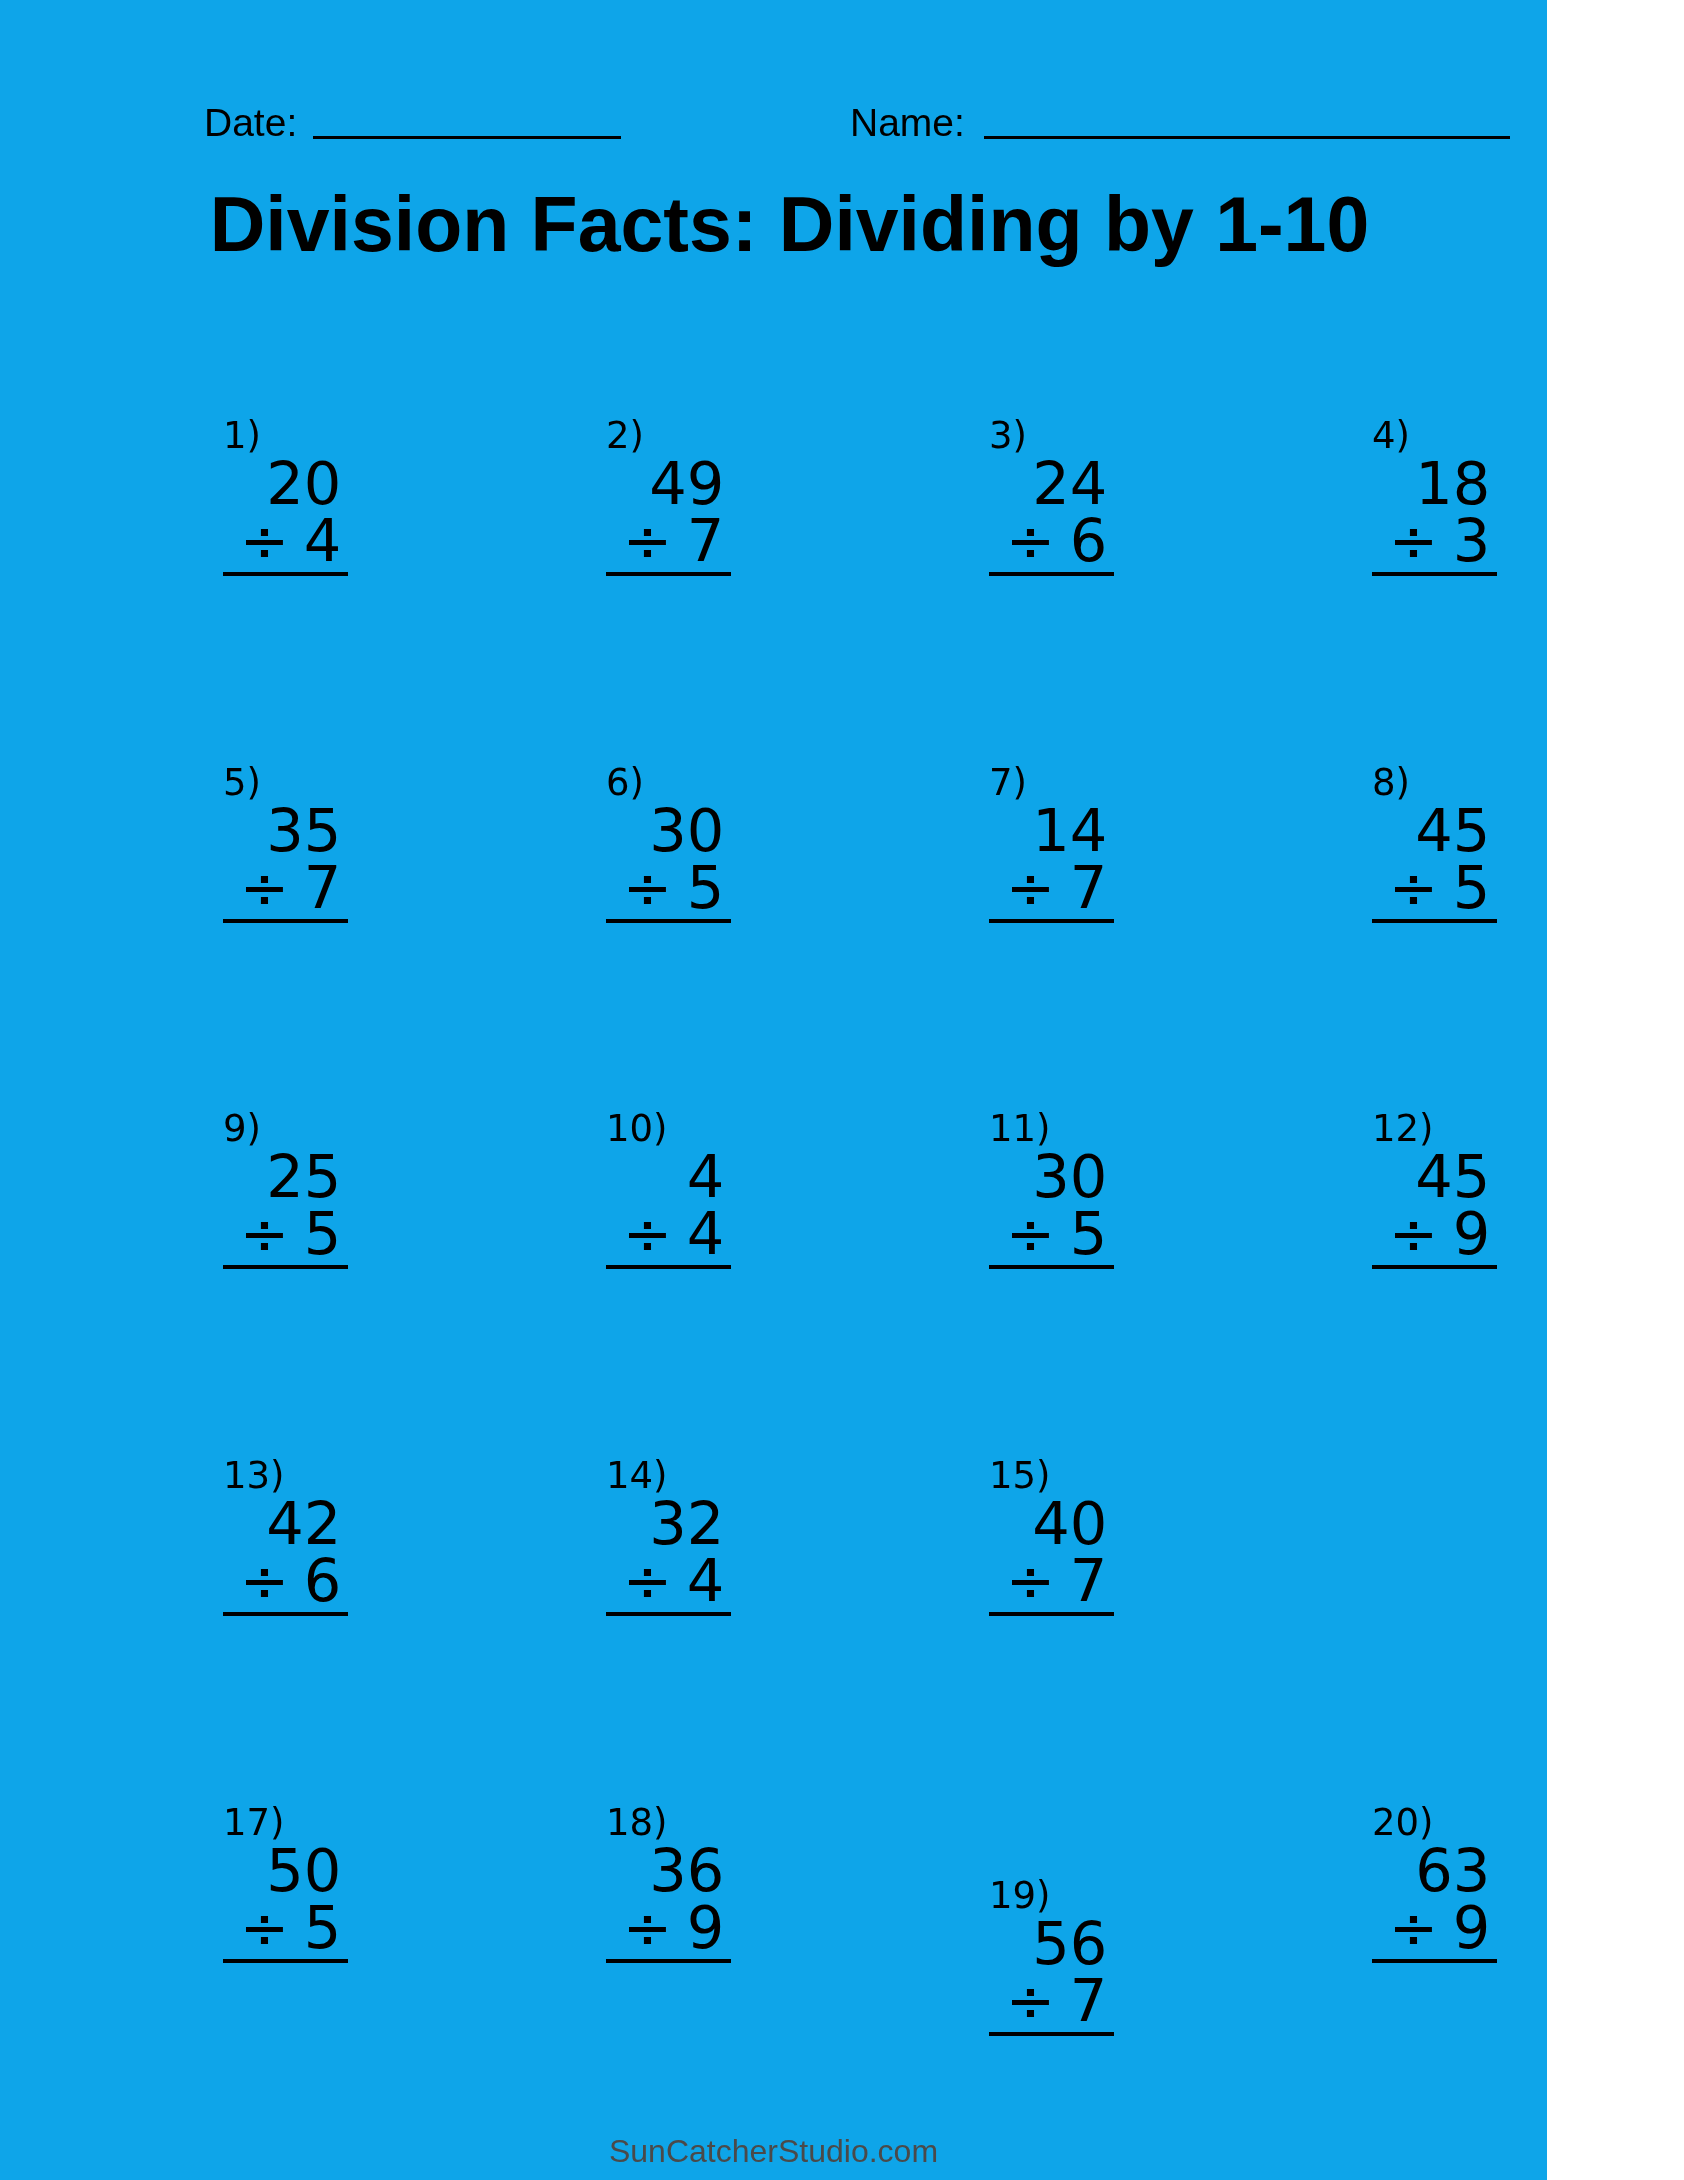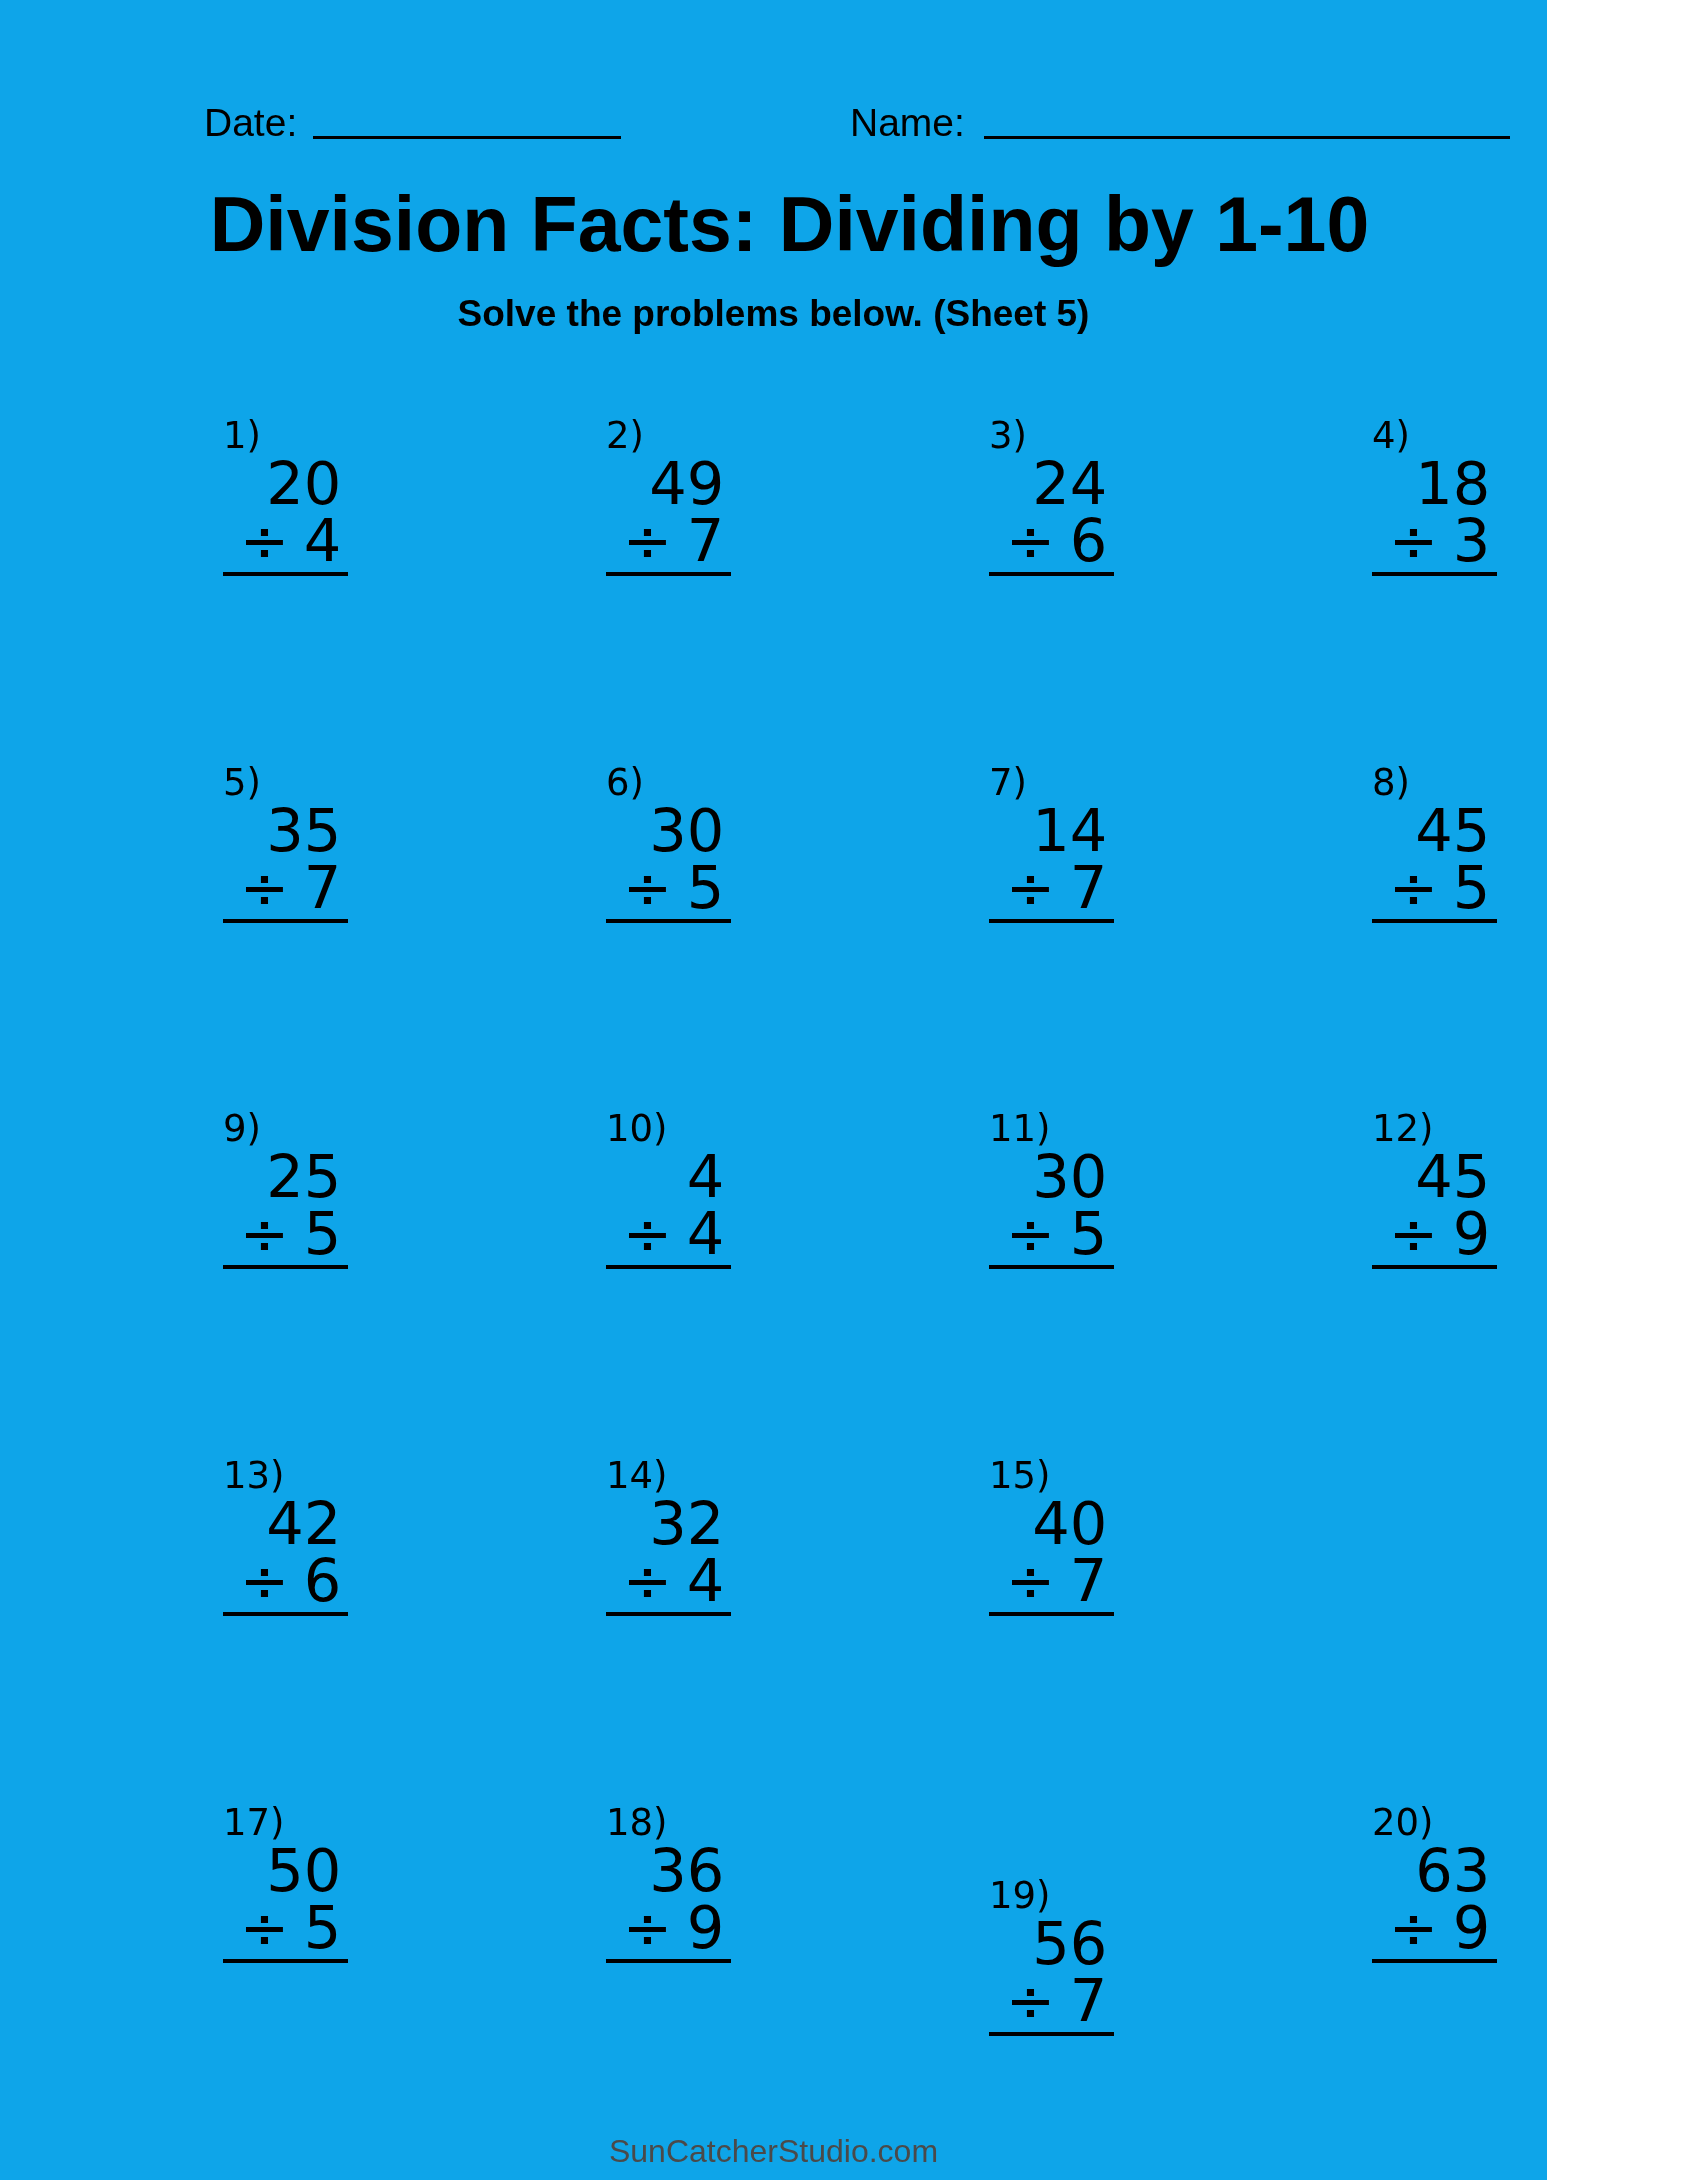--- a/index.html
+++ b/index.html
@@ -45,21 +45,20 @@
 
 <div class="sheet">
 
   <div class="hdr-label date-label">Date:</div>
   <div class="hdr-line date-line"></div>
 
   <div class="hdr-label name-label">Name:</div>
   <div class="hdr-line name-line"></div>
 
   <div class="title">Division Facts: Dividing by 1-10</div>
-  <div class="subtitle">Solve the problems below. (Sheet 5)</div>
 
   <div class="problems" id="problems">
       <div class="problem" style="left: 0px; top: 0px;">
     <div class="p-label">1)</div>
     <div class="p-nums p-dividend">20</div>
     <div class="p-nums">
       <span class="p-op">÷</span><span class="p-divisor-num">4</span>
     </div>
     <div class="p-answer-line"></div>
   </div>

